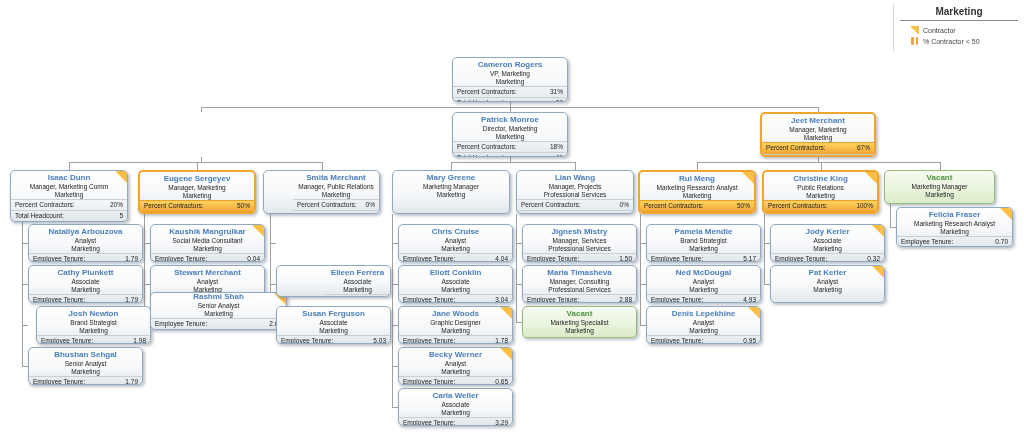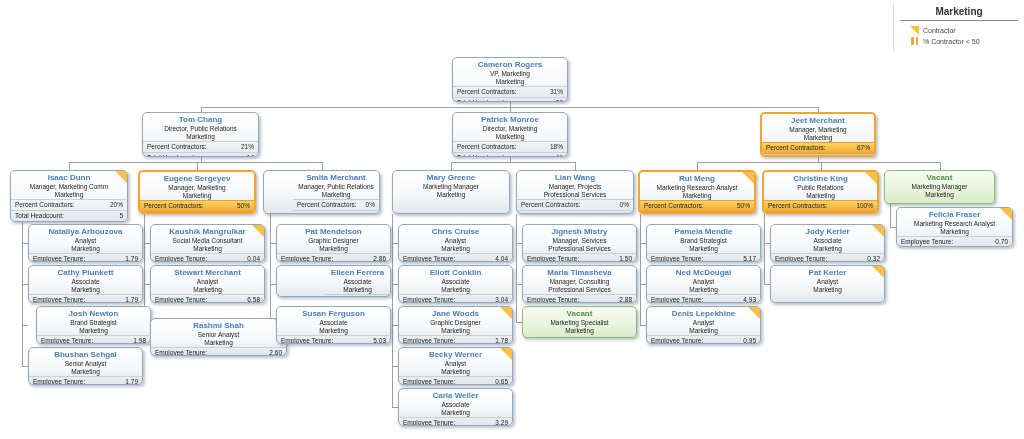--- a/index.html
+++ b/index.html
@@ -47,35 +47,20 @@
       </div>
       <div class="stat">
         <span>Percent Contractors:</span>
         <span>31%</span>
       </div>
       <div class="stat">
         <span>Total Headcount:</span>
         <span>36</span>
       </div>
     </div>
-    <div class="node" style="left: 142px; top: 112px; width: 117px; height: 45px;">
-      <div class="hdr">
-        <div class="n-name">Tom Chang</div>
-        <div class="n-sub">Director, Public Relations</div>
-        <div class="n-sub">Marketing</div>
-      </div>
-      <div class="stat">
-        <span>Percent Contractors:</span>
-        <span>21%</span>
-      </div>
-      <div class="stat">
-        <span>Total Headcount:</span>
-        <span>14</span>
-      </div>
-    </div>
     <div class="node" style="left: 452px; top: 112px; width: 116px; height: 45px;">
       <div class="hdr">
         <div class="n-name">Patrick Monroe</div>
         <div class="n-sub">Director, Marketing</div>
         <div class="n-sub">Marketing</div>
       </div>
       <div class="stat">
         <span>Percent Contractors:</span>
         <span>18%</span>
       </div>
@@ -265,41 +250,30 @@
       <div class="hdr">
         <div class="n-name">Stewart Merchant</div>
         <div class="n-sub">Analyst</div>
         <div class="n-sub">Marketing</div>
       </div>
       <div class="stat">
         <span>Employee Tenure:</span>
         <span>6.58</span>
       </div>
     </div>
-    <div class="node" style="left: 150px; top: 318px; width: 137px; height: 38px;">
+    <div class="node" style="left: 150px; top: 292px; width: 137px; height: 38px; justify-content: flex-end;">
       <div class="corner"></div>
       <div class="hdr">
         <div class="n-name">Rashmi Shah</div>
         <div class="n-sub">Senior Analyst</div>
         <div class="n-sub">Marketing</div>
       </div>
       <div class="stat">
         <span>Employee Tenure:</span>
         <span>2.60</span>
-      </div>
-    </div>
-    <div class="node" style="left: 276px; top: 224px; width: 115px; height: 38px;">
-      <div class="hdr">
-        <div class="n-name">Pat Mendelson</div>
-        <div class="n-sub">Graphic Designer</div>
-        <div class="n-sub">Marketing</div>
-      </div>
-      <div class="stat">
-        <span>Employee Tenure:</span>
-        <span>2.86</span>
       </div>
     </div>
     <div class="node" style="left: 276px; top: 265px; width: 115px; height: 32px; padding-left: 48px;">
       <div class="hdr">
         <div class="n-name">Eileen Ferrera</div>
         <div class="n-sub">Associate</div>
         <div class="n-sub">Marketing</div>
       </div>
       <div class="stat">
         <span>Employee Tenure:</span>

